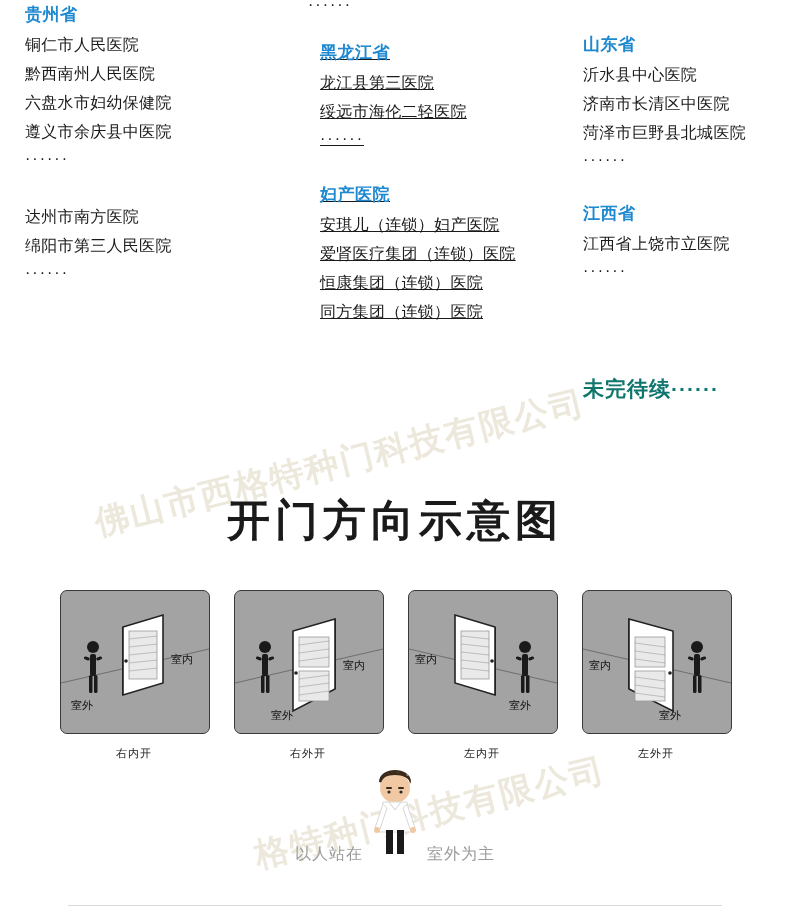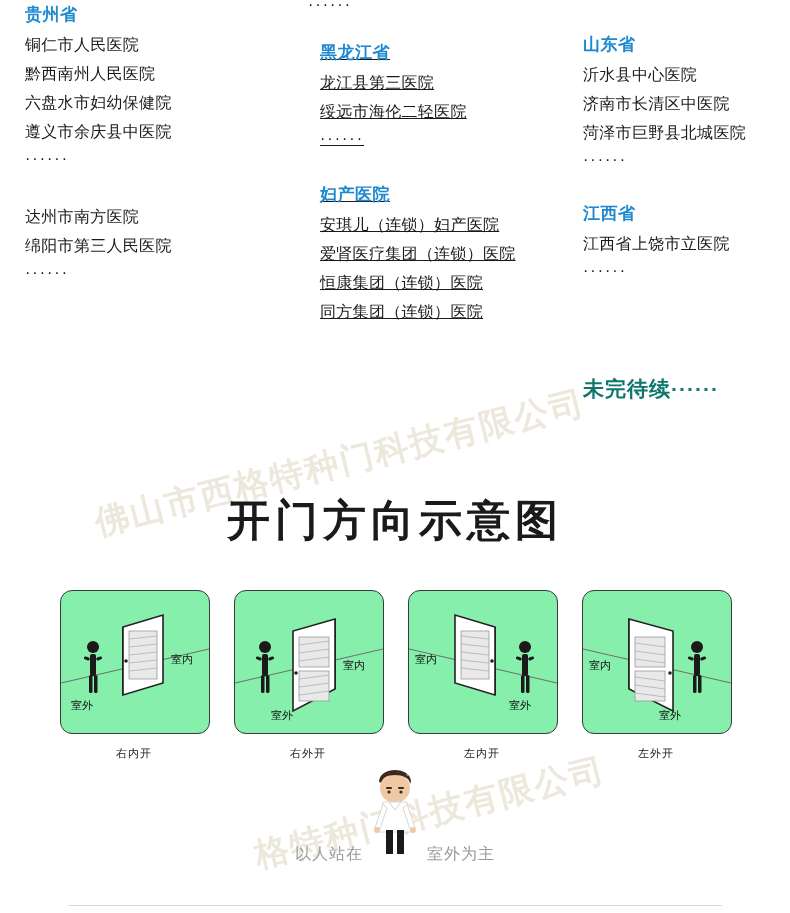--- a/index.html
+++ b/index.html
@@ -103,24 +103,24 @@
     top: 590px;
     width: 670px;
     display: flex;
     justify-content: space-between;
   }
   .door-cell { width: 148px; }
   .door-box {
     width: 148px;
     height: 142px;
     border: 1px solid #3a3a3a;
-    border-radius: 12px;
+    border-radius: 7px;
     position: relative;
     overflow: hidden;
-    background: #86efac;
+    background: #a3a3a3;
   }
   .door-caption {
     margin-top: 12px;
     text-align: center;
     font-size: 11px;
     letter-spacing: 1px;
     color: #1a1a1a;
   }
   .door-box svg { display: block; }
 

